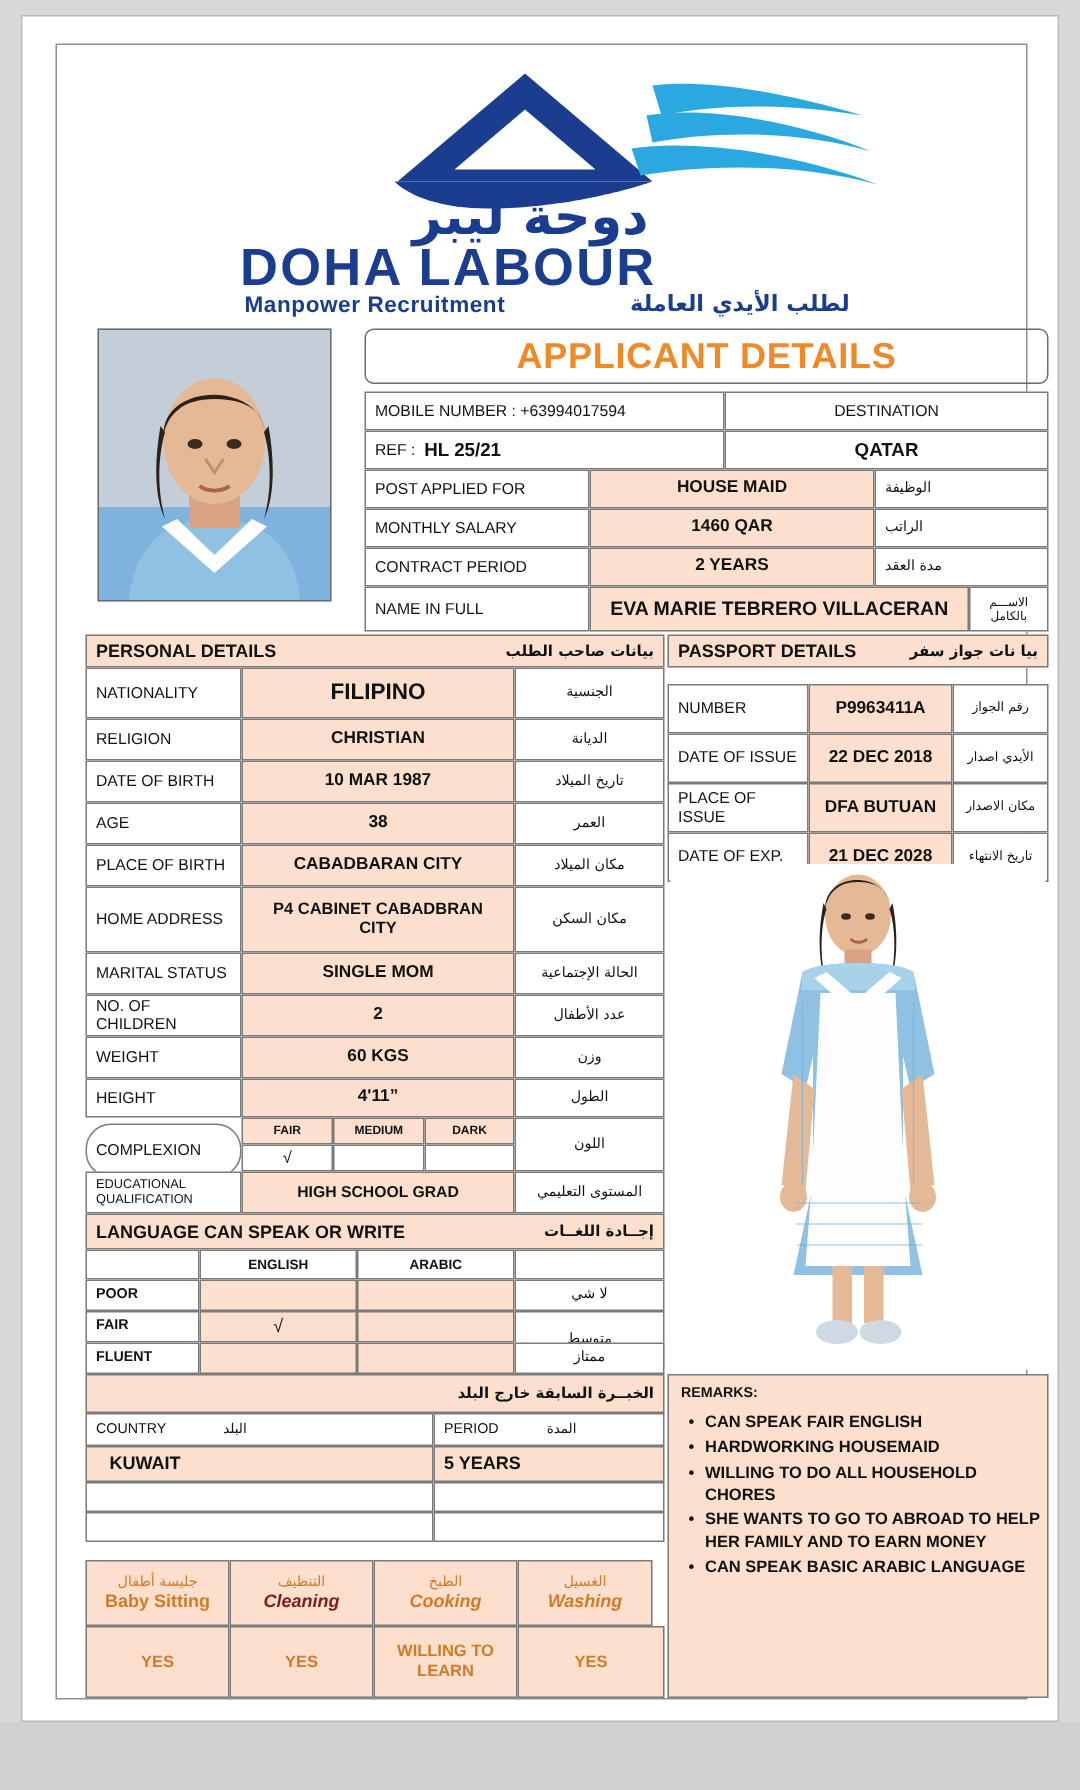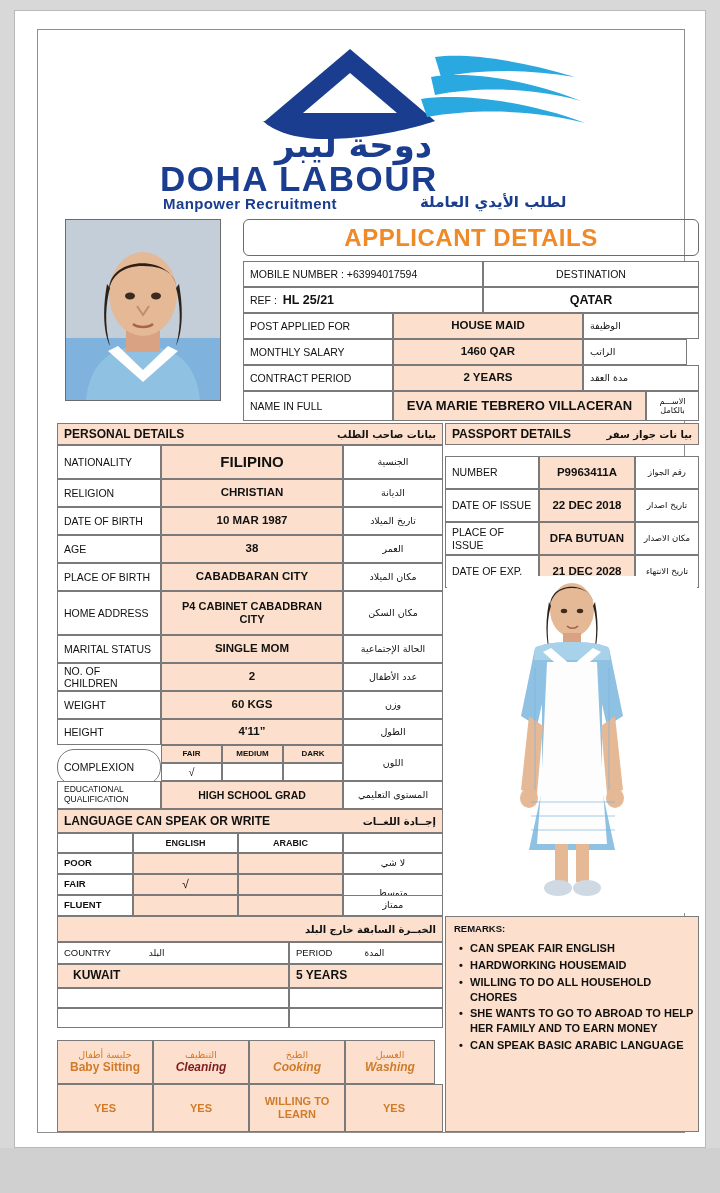--- a/index.html
+++ b/index.html
@@ -242,21 +242,21 @@
       <span style="font-weight:bold; font-size:12.5px; margin-left:6px;">HL 25/21</span>
     </div>
     <div class="cell center bold" style="left:468px; top:276px; width:216px; height:26px; font-size:12.5px;">QATAR</div>
 
     <div class="cell" style="left:228px; top:302px; width:150px; height:26px;">POST APPLIED FOR</div>
     <div class="cell peach center val" style="left:378px; top:302px; width:190px; height:26px;">HOUSE MAID</div>
     <div class="cell ar right" style="left:568px; top:302px; width:116px; height:26px;">الوظيفة</div>
 
     <div class="cell" style="left:228px; top:328px; width:150px; height:26px;">MONTHLY SALARY</div>
     <div class="cell peach center val" style="left:378px; top:328px; width:190px; height:26px;">1460 QAR</div>
-    <div class="cell ar right" style="left:568px; top:328px; width:104px; height:26px;">الراتب</div>
+    <div class="cell ar right" style="left:568px; top:328px; width:116px; height:26px;">الراتب</div>
 
     <div class="cell" style="left:228px; top:354px; width:150px; height:26px;">CONTRACT PERIOD</div>
     <div class="cell peach center val" style="left:378px; top:354px; width:190px; height:26px;">2 YEARS</div>
     <div class="cell ar right" style="left:568px; top:354px; width:116px; height:26px;">مدة العقد</div>
 
     <div class="cell" style="left:228px; top:380px; width:150px; height:30px;">NAME IN FULL</div>
     <div class="cell peach center" style="left:378px; top:380px; width:253px; height:30px; font-size:13px; font-weight:bold;">EVA MARIE TEBRERO VILLACERAN</div>
     <div class="cell ar center" style="left:631px; top:380px; width:53px; height:30px; font-size:8px;">الاســـم بالكامل</div>
 
     <div class="sect-head" style="left:42px; top:412px; width:386px; height:22px;">
@@ -321,21 +321,21 @@
       <span class="en">PASSPORT DETAILS</span>
       <span class="ar">بيا نات جواز سفر</span>
     </div>
 
     <div class="cell" style="left:430px; top:445px; width:94px; height:33px;">NUMBER</div>
     <div class="cell peach center val" style="left:524px; top:445px; width:96px; height:33px;">P9963411A</div>
     <div class="cell ar center" style="left:620px; top:445px; width:64px; height:33px; font-size:8.5px;">رقم الجواز</div>
 
     <div class="cell" style="left:430px; top:478px; width:94px; height:33px;">DATE OF ISSUE</div>
     <div class="cell peach center val" style="left:524px; top:478px; width:96px; height:33px;">22 DEC 2018</div>
-    <div class="cell ar center" style="left:620px; top:478px; width:64px; height:33px; font-size:8.5px;">تاريخ اصدار</div>
+    <div class="cell ar center" style="left:620px; top:478px; width:64px; height:33px; font-size:8.5px;">الأيدي اصدار</div>
 
     <div class="cell" style="left:430px; top:511px; width:94px; height:33px;">PLACE OF ISSUE</div>
     <div class="cell peach center val" style="left:524px; top:511px; width:96px; height:33px;">DFA BUTUAN</div>
     <div class="cell ar center" style="left:620px; top:511px; width:64px; height:33px; font-size:8.5px;">مكان الاصدار</div>
 
     <div class="cell" style="left:430px; top:544px; width:94px; height:33px;">DATE OF EXP.</div>
     <div class="cell peach center val" style="left:524px; top:544px; width:96px; height:33px;">21 DEC 2028</div>
     <div class="cell ar center" style="left:620px; top:544px; width:64px; height:33px; font-size:8.5px;">تاريخ الانتهاء</div>
 
     <div class="model-photo">

